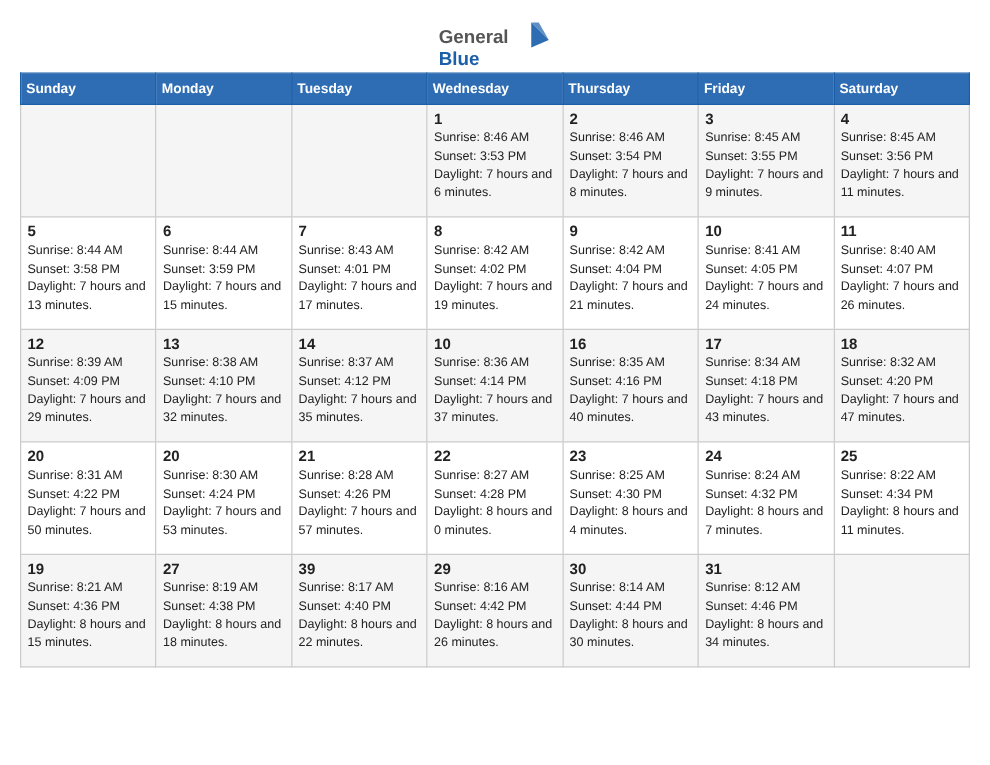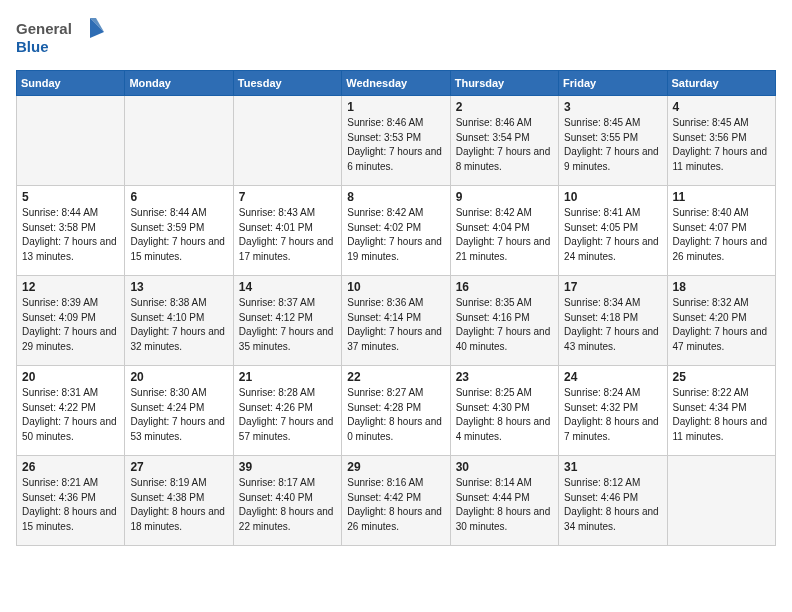--- a/index.html
+++ b/index.html
@@ -5,23 +5,22 @@
     * { box-sizing: border-box; margin: 0; padding: 0; }
     body {
       font-family: Arial, sans-serif;
       background: #fff;
       width: 792px;
       min-height: 612px;
       padding: 16px;
     }
     .header {
       display: flex;
-      justify-content: flex-start;
+      justify-content: center;
       align-items: flex-start;
-      margin-bottom: 12px;
     }
     .logo {
       display: flex;
       align-items: center;
       gap: 4px;
     }
     .title-block {
       text-align: right;
     }
     .title-block h1 {
@@ -216,21 +215,21 @@
           <span class="day-num">24</span>
           <div class="day-info">Sunrise: 8:24 AM<br>Sunset: 4:32 PM<br>Daylight: 8 hours and 7 minutes.</div>
         </td>
         <td>
           <span class="day-num">25</span>
           <div class="day-info">Sunrise: 8:22 AM<br>Sunset: 4:34 PM<br>Daylight: 8 hours and 11 minutes.</div>
         </td>
       </tr>
       <tr>
         <td>
-          <span class="day-num">26</span>
+          <span class="day-num">19</span>
           <div class="day-info">Sunrise: 8:21 AM<br>Sunset: 4:36 PM<br>Daylight: 8 hours and 15 minutes.</div>
         </td>
         <td>
           <span class="day-num">27</span>
           <div class="day-info">Sunrise: 8:19 AM<br>Sunset: 4:38 PM<br>Daylight: 8 hours and 18 minutes.</div>
         </td>
         <td>
           <span class="day-num">39</span>
           <div class="day-info">Sunrise: 8:17 AM<br>Sunset: 4:40 PM<br>Daylight: 8 hours and 22 minutes.</div>
         </td>

